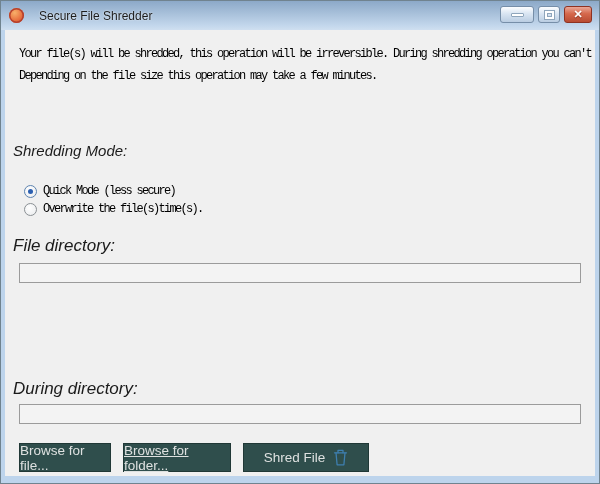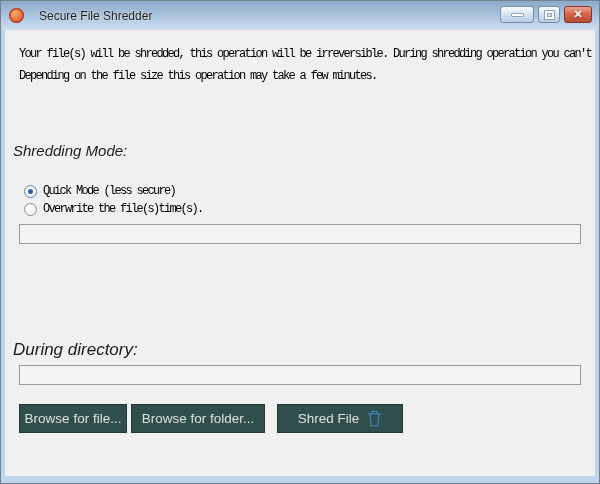--- a/index.html
+++ b/index.html
@@ -147,22 +147,22 @@
   .btn {
     height:29px;
     background:#2F4E4C;
     border:1px solid #203836;
     color:#DEE1E0;
     font-family:"Liberation Sans", sans-serif;
     font-size:13.5px;
     display:flex; align-items:center; justify-content:center;
     cursor:pointer;
   }
-  .btn-browse-file { width:108px; margin-right:4px; }
-  .btn-browse-folder { width:134px; }
+  .btn-browse-file { width:92px; margin-right:12px; }
+  .btn-browse-folder { width:108px;text-decoration:underline; }
   .btn-shred-folder { width:122px; margin-left:auto; }
   .btn-shred-file { width:126px; margin-left:12px; }
   .btn .trash { margin-left:8px; display:inline-flex; }
 </style>
 </head>
 <body>
 
 <div class="window">
 
   <div class="titlebar">
@@ -195,20 +195,21 @@
         <span class="radio checked"></span>
         <span class="mono">Quick Mode (less secure)</span>
       </div>
       <div class="radio-row">
         <span class="radio"></span>
           <span class="mono">Overwrite the file(s)</span>
         <span class="mono">time(s).</span>
       </div>
     </div>
 
+    <div class="section-heading heading-file">File directory:</div>
     <input type="text" class="dir-input" value="" style="">
 
     <div class="section-heading heading-folder">During directory:</div>
     <input type="text" class="dir-input dir-input-folder" value="" style="">
 
     <div class="button-row">
       <div class="btn btn-browse-file">
         <span>Browse for file...</span>
       </div>
       <div class="btn btn-browse-folder">

